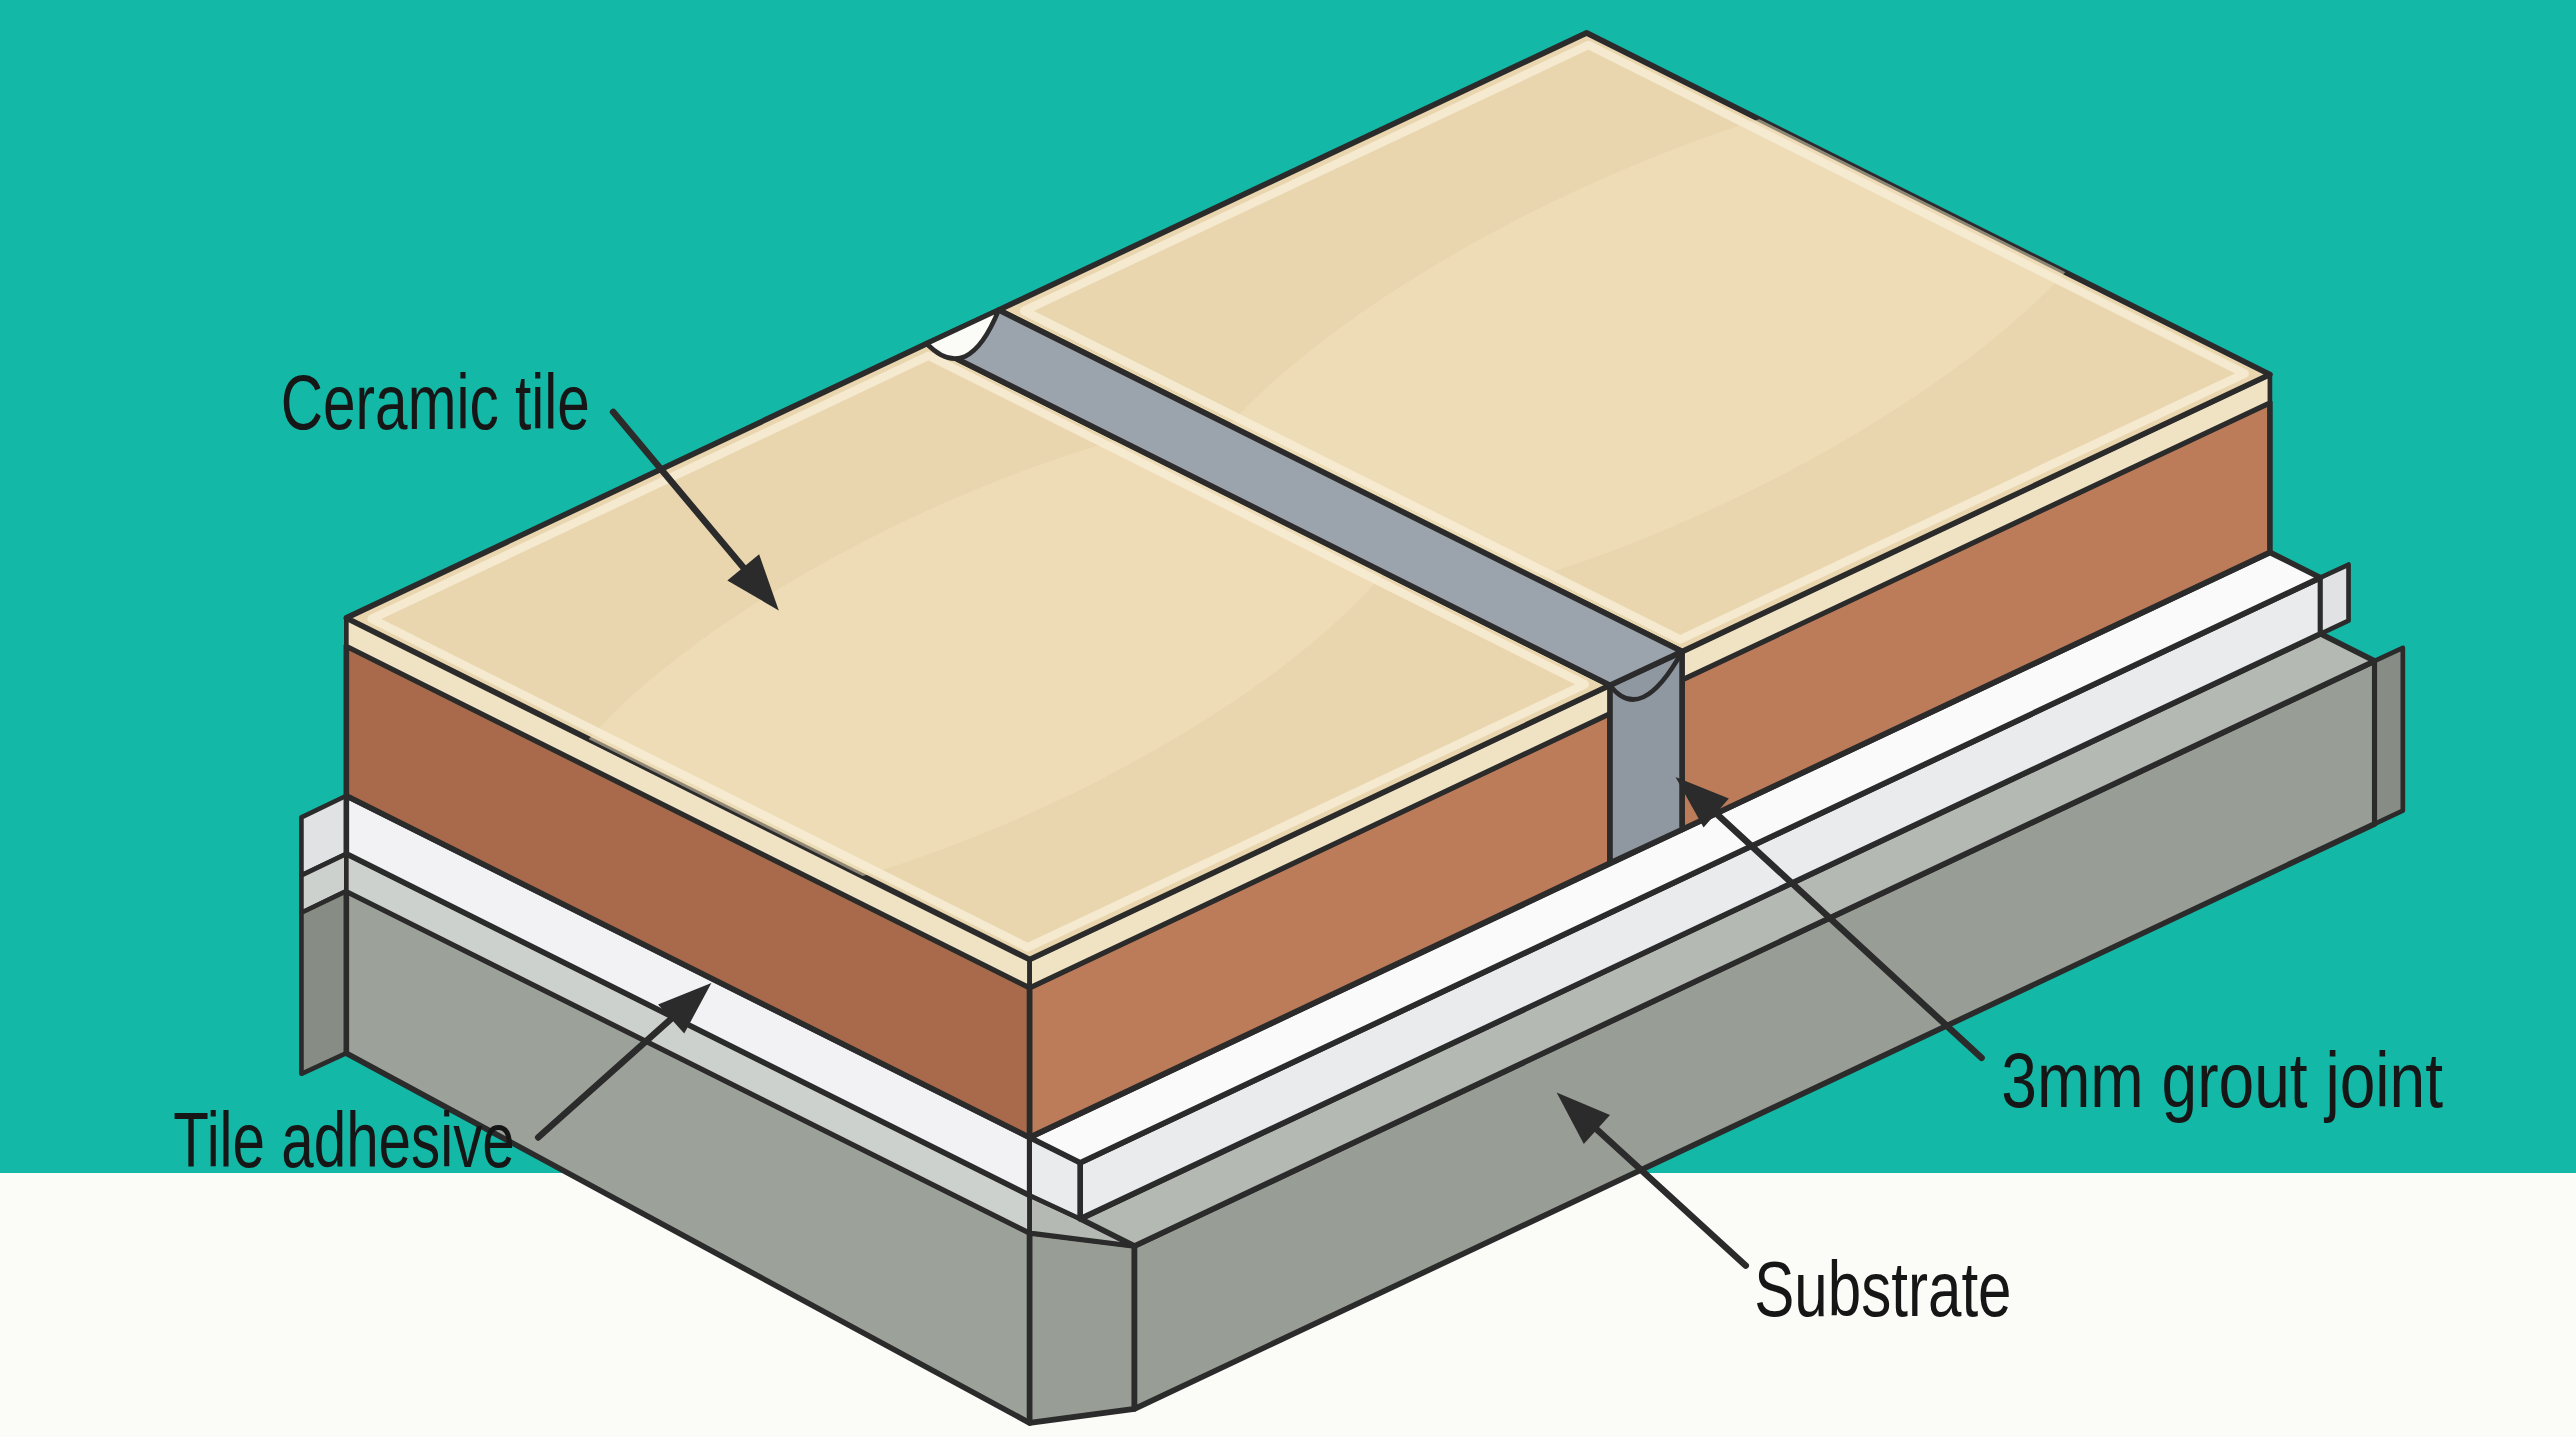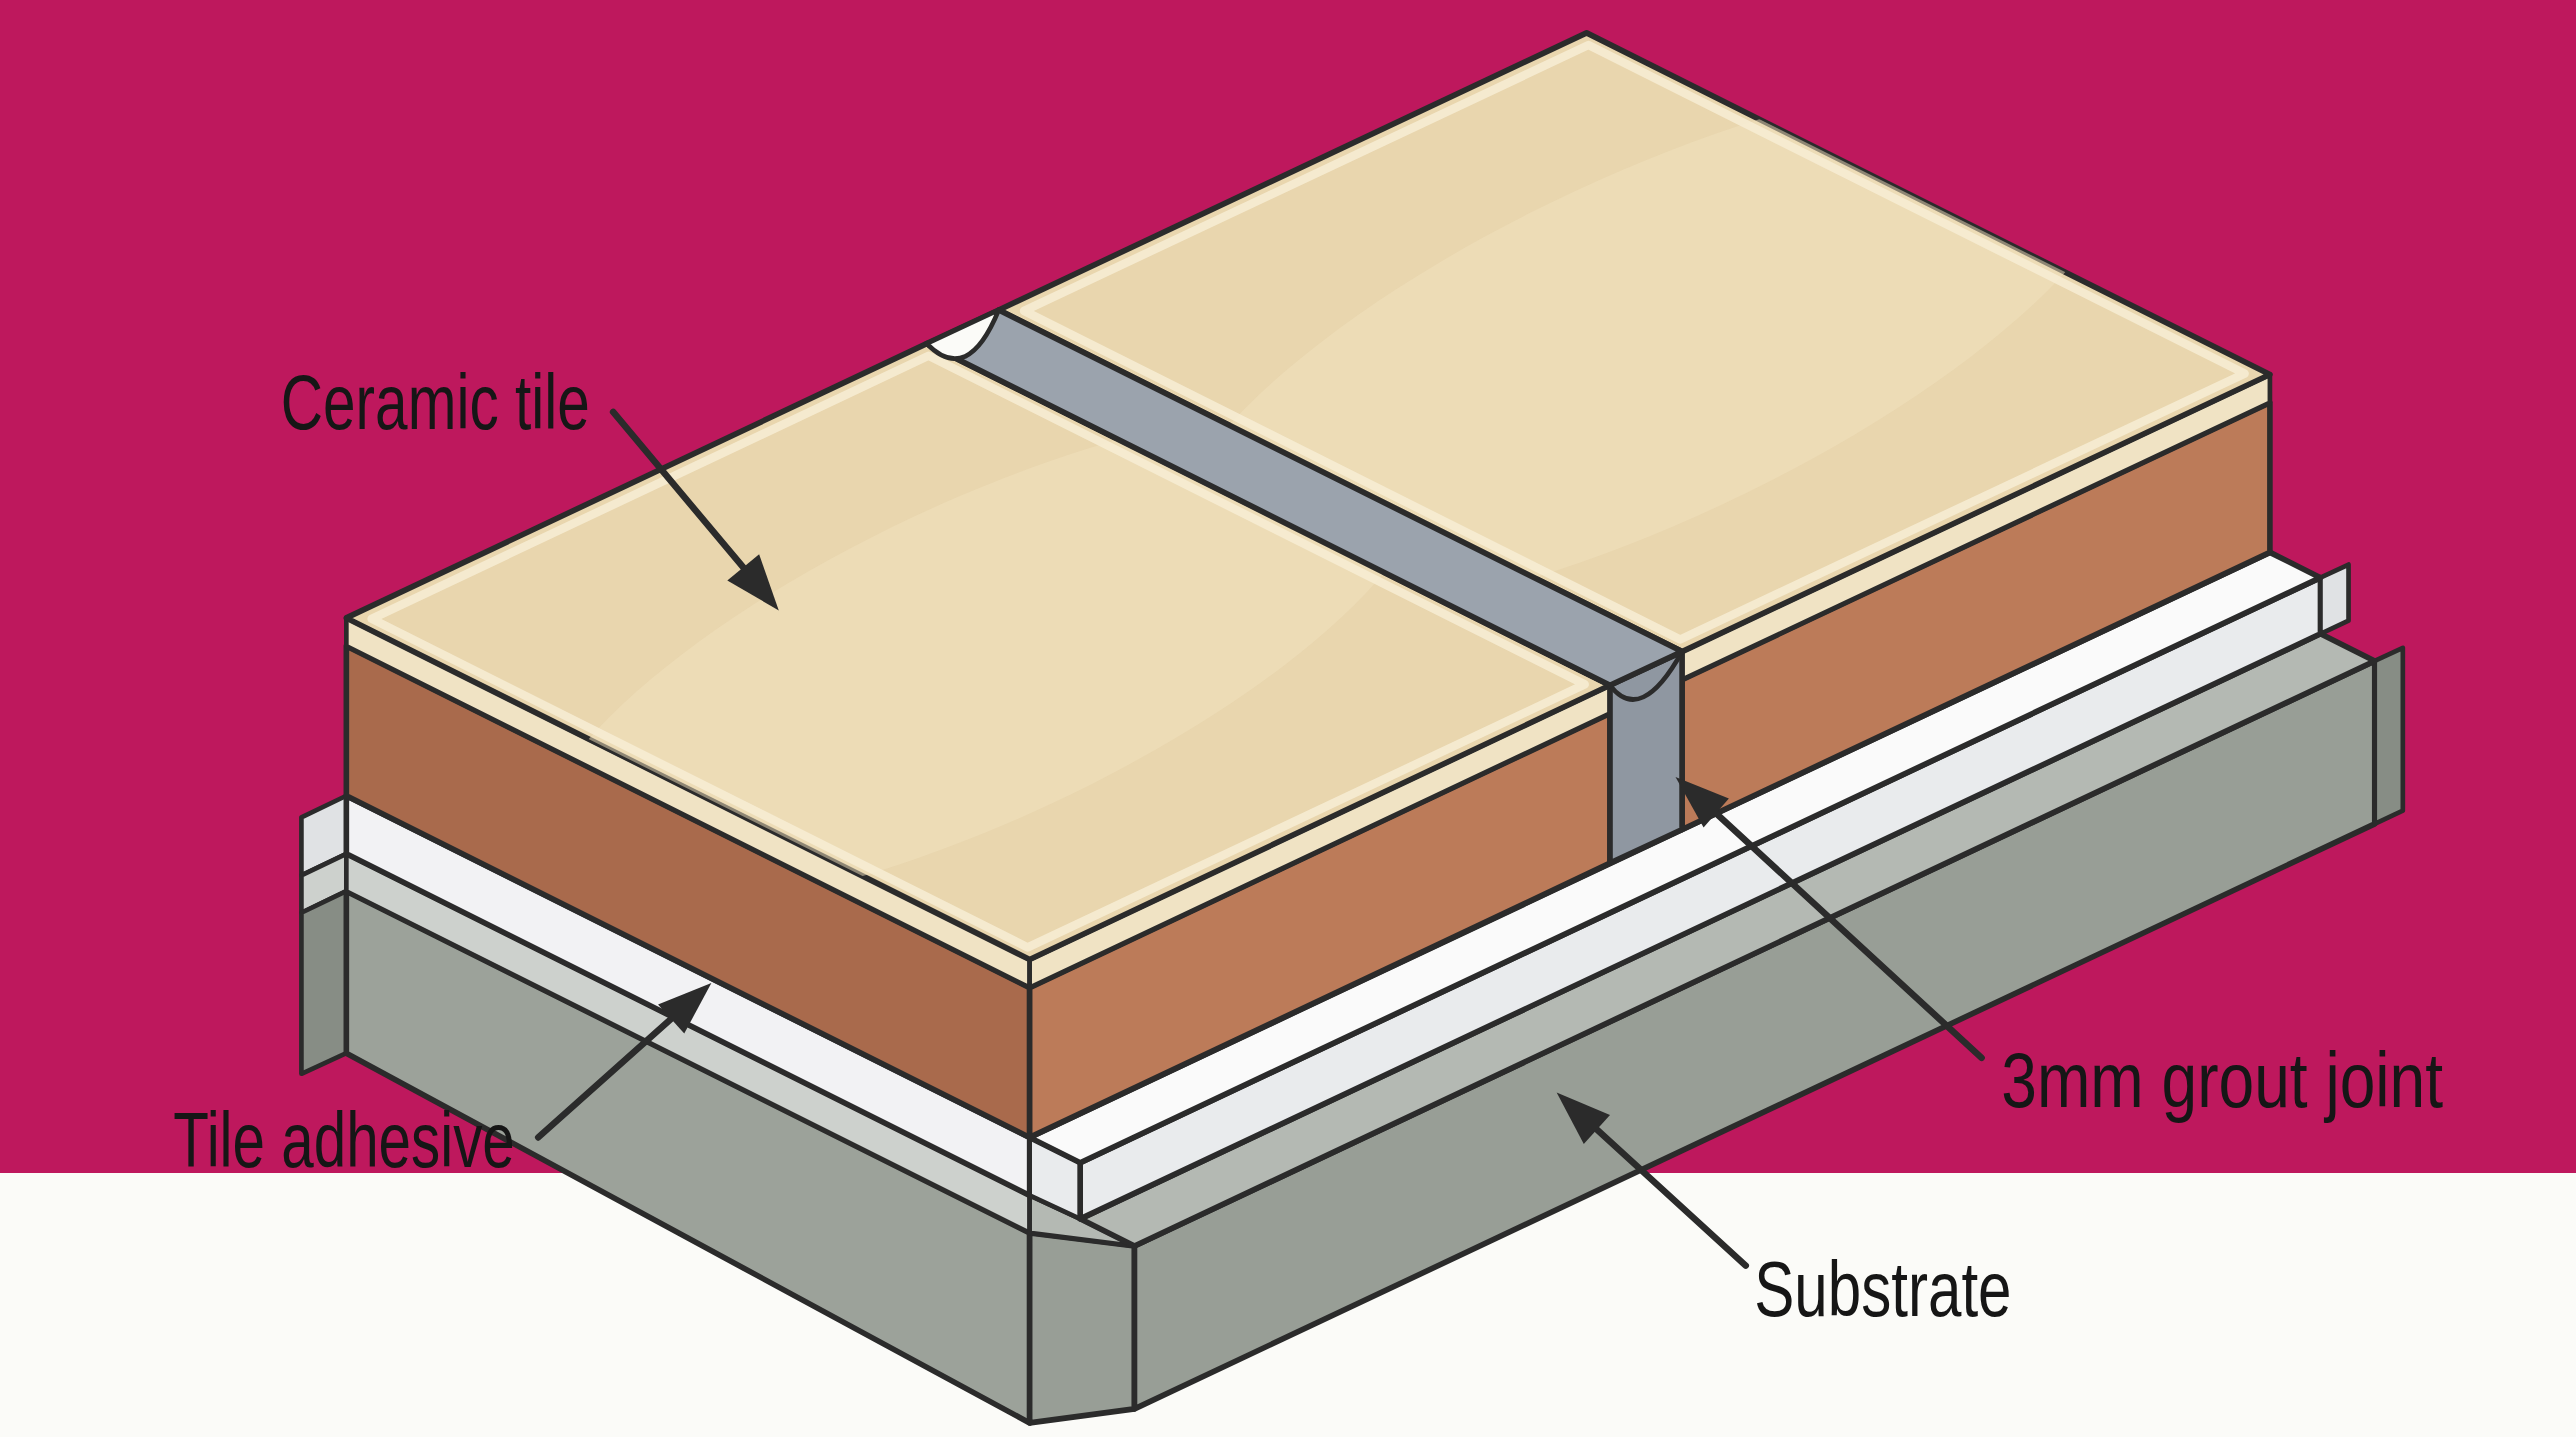--- a/index.html
+++ b/index.html
@@ -1,17 +1,17 @@
 <!DOCTYPE html>
 <html style="font-size:15px"><head>
 <meta charset="utf-8">
 <style>
   html, body { margin: 0; padding: 0; }
   body { width: 2576px; height: 1438px; background: #fbfbf8; overflow: hidden; }
-  .canvas { position: relative; width: 2576px; height: 1173px; background: #be185d; }
+  .canvas { position: relative; width: 2576px; height: 1173px; background: #14b8a6; }
   svg { display: block; width: 2576px; height: 1438px; }
 
   .ln      { stroke: #2b2b2b; stroke-width: 6; stroke-linejoin: round; }
   .ln-thin { stroke: #2b2b2b; stroke-width: 5; stroke-linejoin: round; }
   .dip     { stroke: #2b2b2b; stroke-width: 5; fill: none; stroke-linecap: round; }
   .hl      { stroke: #f7edd5; stroke-width: 9; fill: none; opacity: 0.85;
              stroke-linejoin: round; stroke-linecap: round; }
   .arrow-line { stroke: #2b2b2b; stroke-width: 7; stroke-linecap: round; }
   .arrow-head { fill: #2b2b2b; stroke: none; }
   .lbl { font-family: "Liberation Sans", sans-serif; font-size: 84px;

